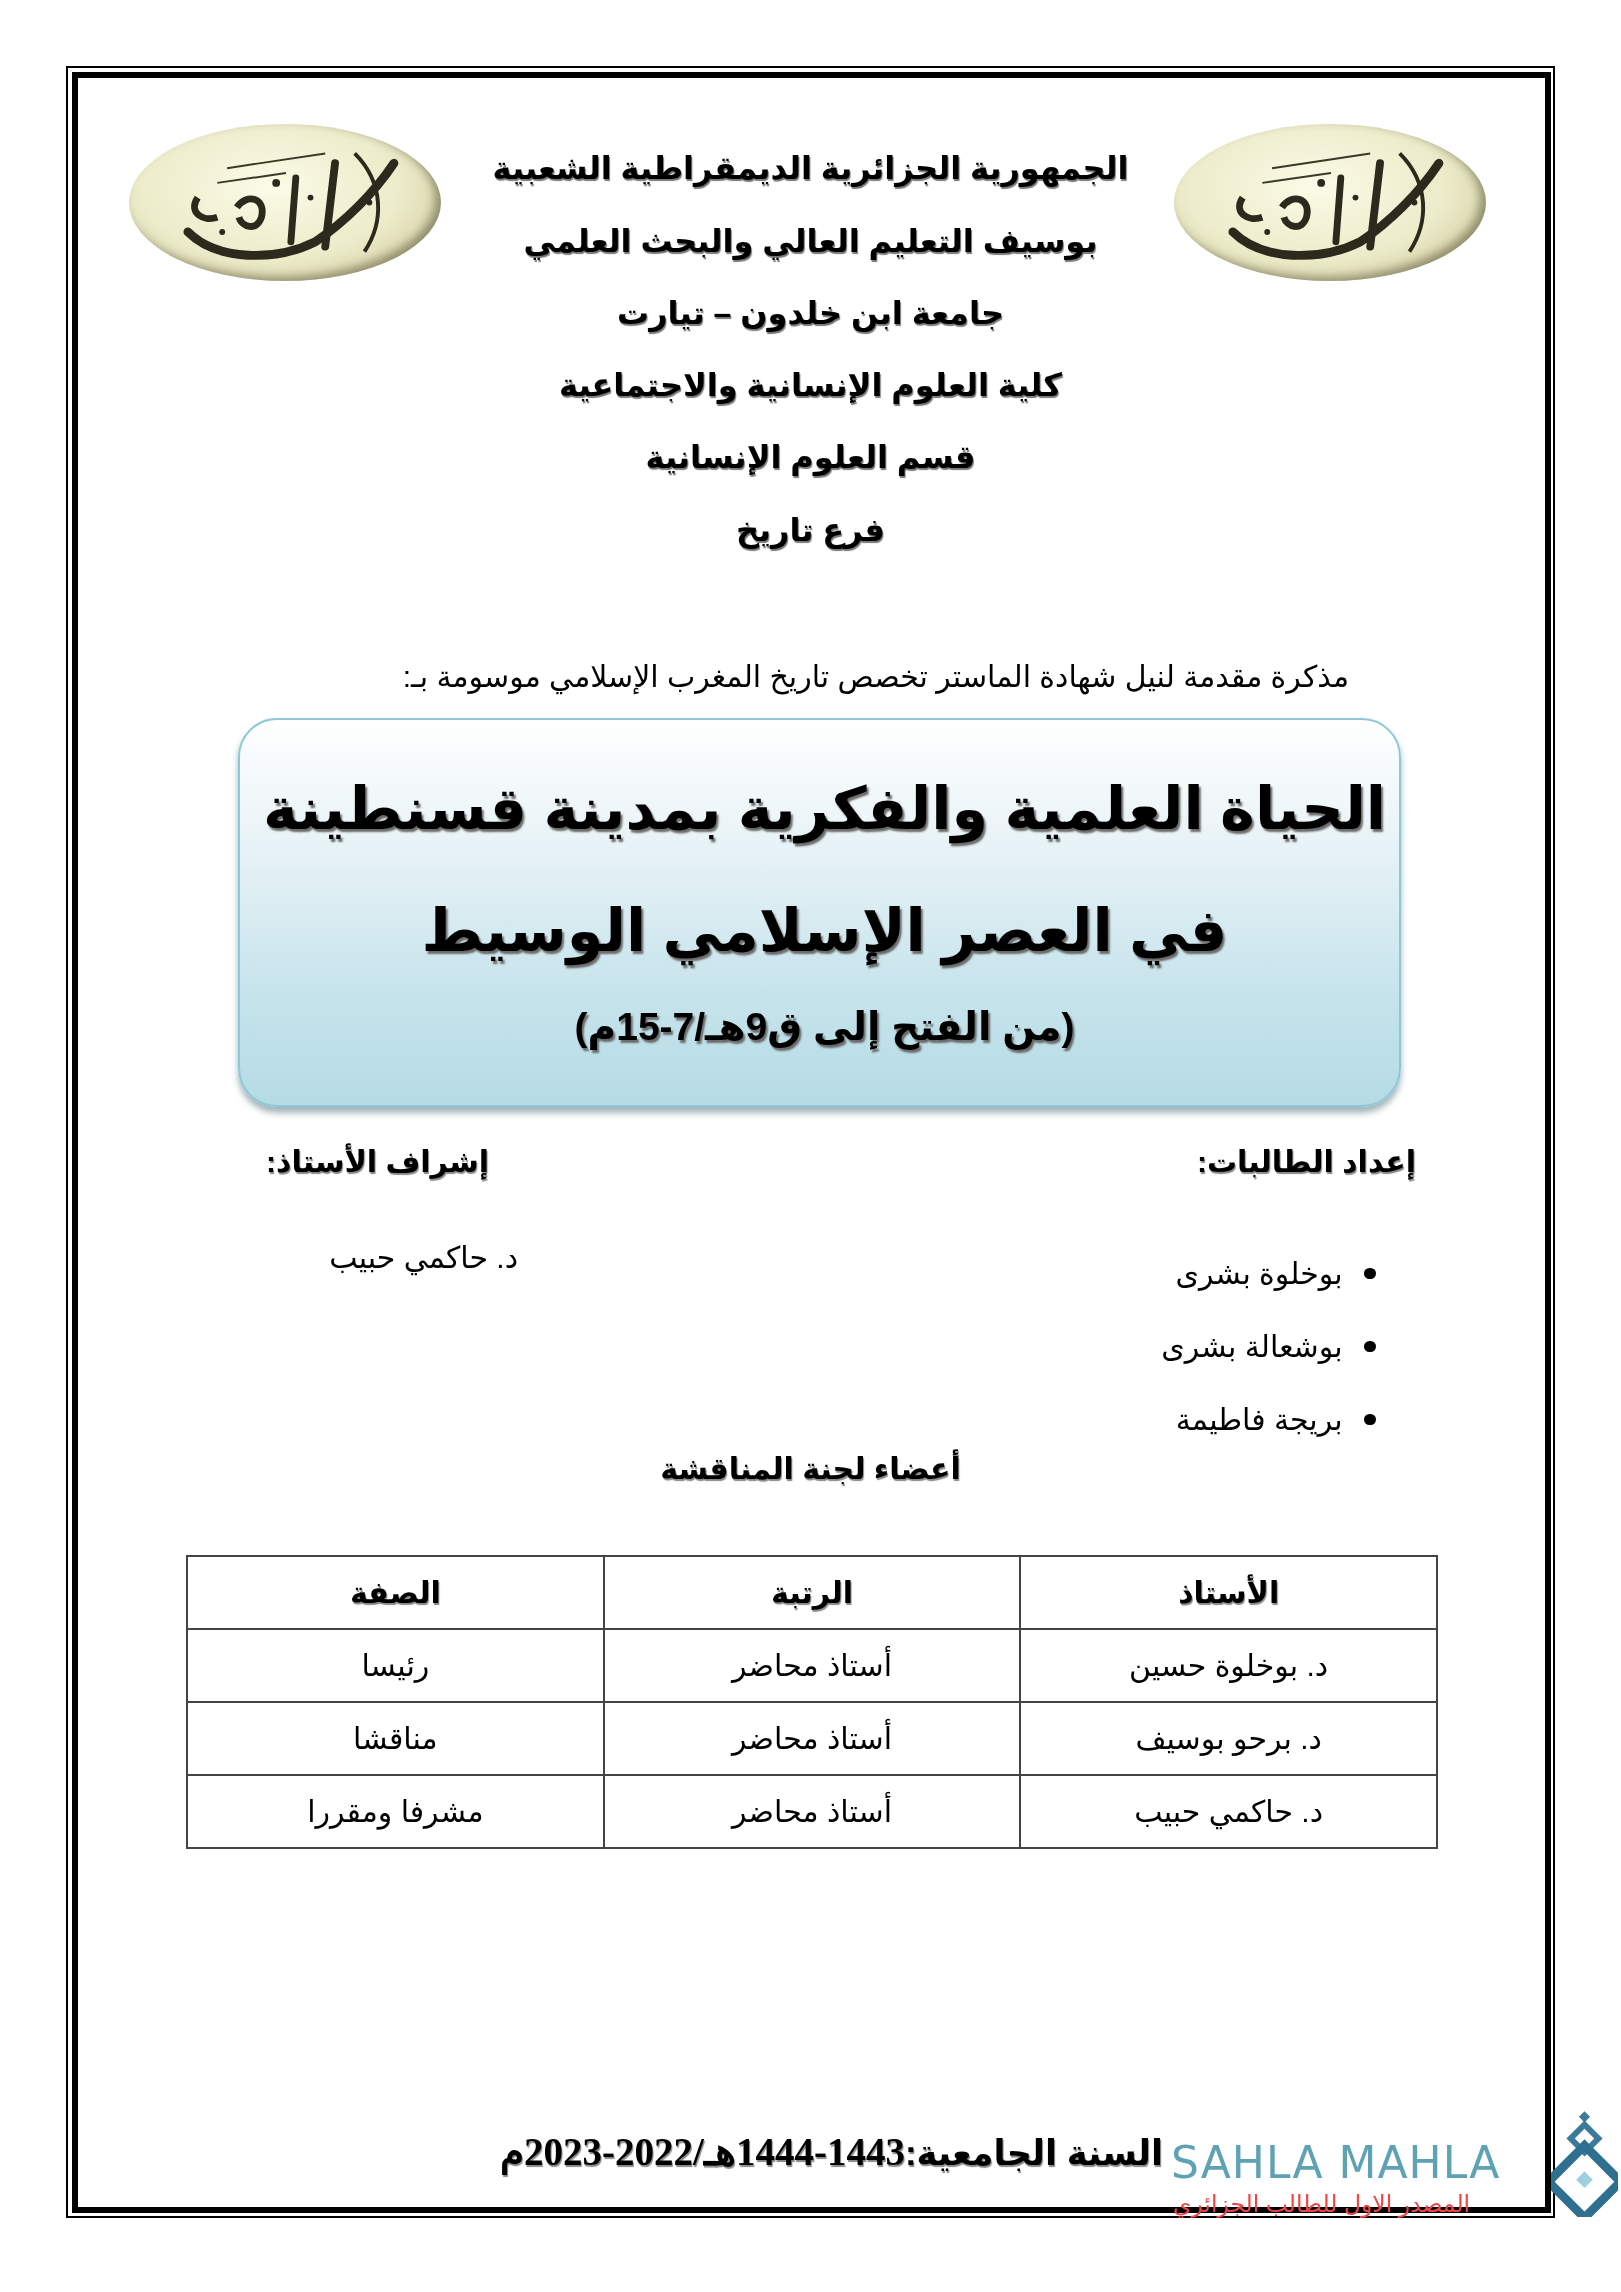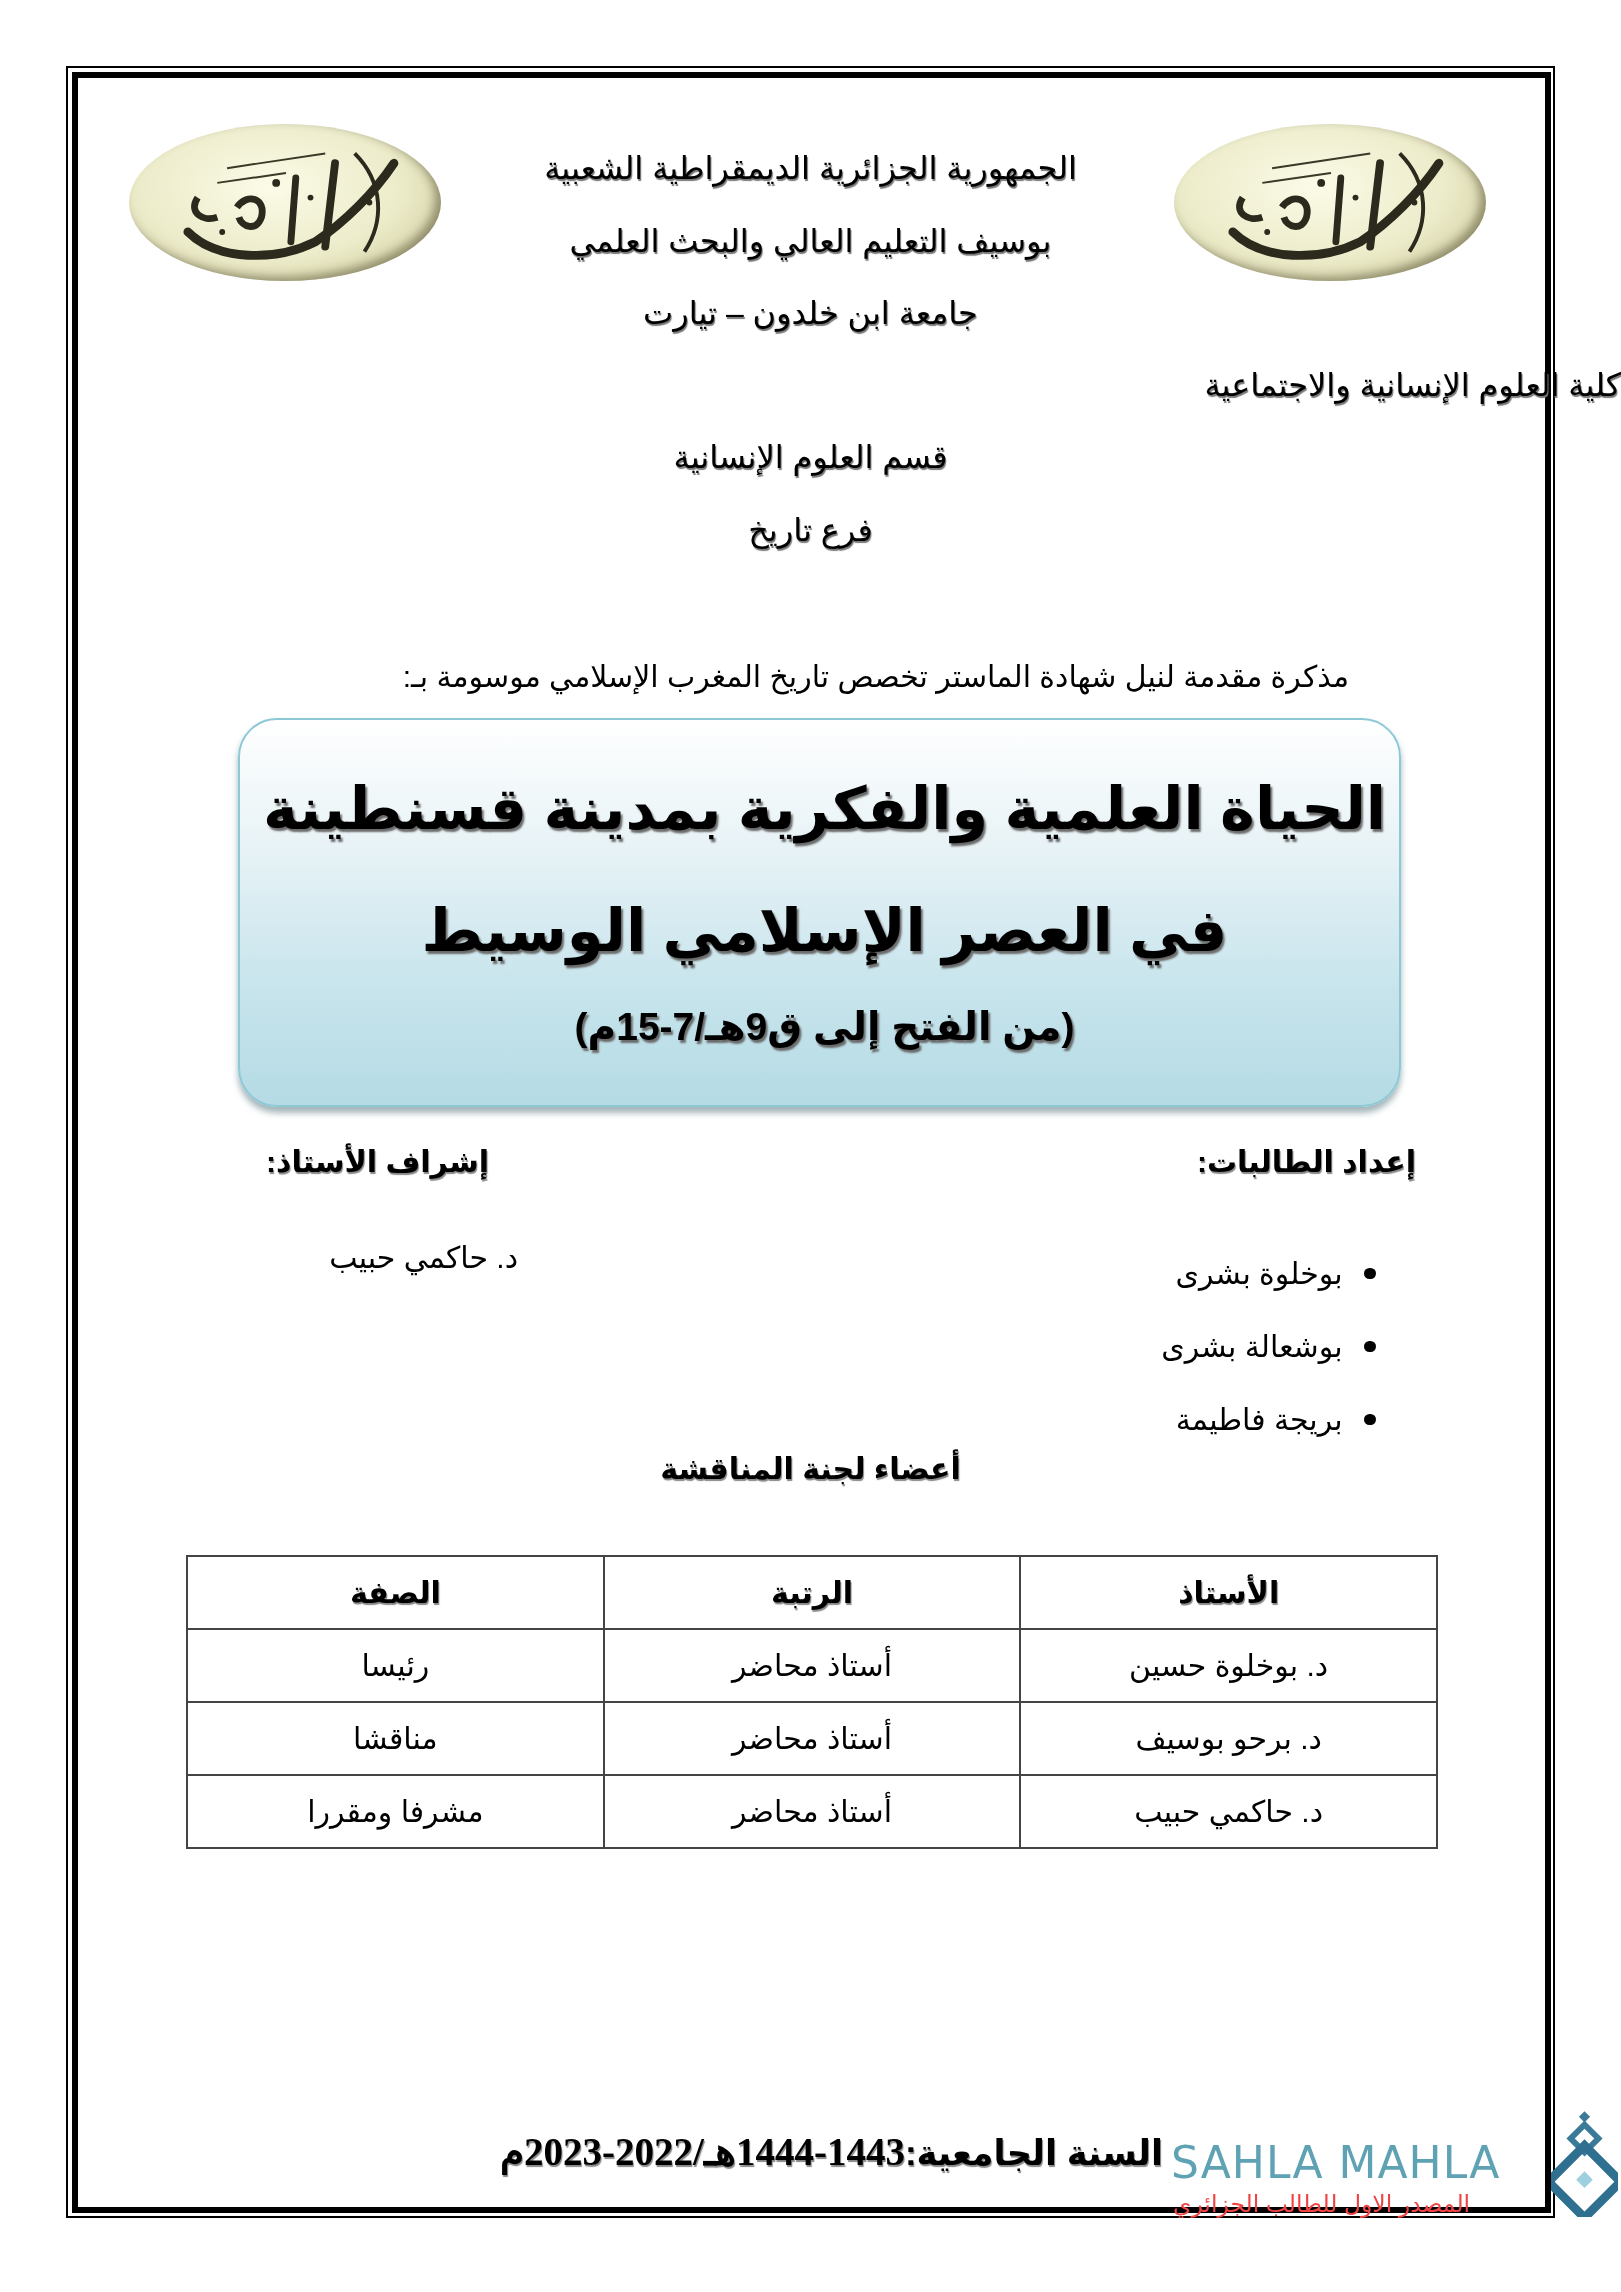--- a/index.html
+++ b/index.html
@@ -8,21 +8,21 @@
   .frame-outer { position:absolute; left:66px; top:66px; width:1489px; height:2152px;
                  border:2px solid #000; box-sizing:border-box; }
   .frame-inner { position:absolute; left:72px; top:72px; width:1479px; height:2141px;
                  border:6.9px solid #000; box-sizing:border-box; }
   .logo { position:absolute; top:124px; width:312px; height:157px; border-radius:50%;
           background:radial-gradient(ellipse at 45% 40%, #fbfbe8 0%, #ecebc9 55%, #cfcc9e 85%, #8d8a62 100%);
           box-shadow: inset -5.9px -3.9px 9.8px rgba(60,55,30,0.45); overflow:hidden; }
   .logo.left { left:129px; }
   .logo.right { left:1174px; }
   .logo svg { position:absolute; left:0; top:0; width:100%; height:100%; }
-  .hdr { position:absolute; left:0; width:1621px; text-align:center; font-weight:normal;
+  .hdr { position:absolute; left:0; width:1621px; text-align:center; font-weight:bold;
          font-size:32px; text-shadow:1px 2px 1px #777; white-space:nowrap; }
   .subtitle { position:absolute; right:272px; top:659px; font-size:30px; white-space:nowrap; }
   .title-box { position:absolute; left:238px; top:718px; width:1163px; height:389px;
                border:2.9px solid #8cc8d6; border-radius:39px; box-sizing:border-box;
                background:linear-gradient(to bottom, #ffffff 0%, #e6f2f6 35%, #c7e4ec 70%, #b5dbe5 100%);
                box-shadow: 0 5.9px 5.9px rgba(90,120,130,0.55); }
   .title-line { position:absolute; left:5px; width:100%; text-align:center; font-weight:bold;
                 text-shadow:2px 2.9px 2px #6a6a6a; white-space:nowrap; }
   .t1 { top:54px; font-size:59px; }
   .t2 { top:176px; font-size:59px; }
@@ -81,21 +81,21 @@
     <circle cx="150" cy="60" r="4" fill="#2b2a1c"></circle>
       <circle cx="185" cy="75" r="3" fill="#2b2a1c"></circle>
     <circle cx="95" cy="110" r="3" fill="#2b2a1c"></circle>
       <circle cx="245" cy="80" r="3" fill="#2b2a1c"></circle>
   </svg>
 </div>
 
 <div class="hdr" style="top:149px;">الجمهورية الجزائرية الديمقراطية الشعبية</div>
 <div class="hdr" style="top:222px;">بوسيف التعليم العالي والبحث العلمي</div>
 <div class="hdr" style="top:294px;">جامعة ابن خلدون – تيارت</div>
-<div class="hdr" style="top:366px;text-align:right;">كلية العلوم الإنسانية والاجتماعية</div>
+<div class="hdr" style="top:366px;">كلية العلوم الإنسانية والاجتماعية</div>
 <div class="hdr" style="top:438px;">قسم العلوم الإنسانية</div>
 <div class="hdr" style="top:511px;">فرع تاريخ</div>
 
 <div class="subtitle">مذكرة مقدمة لنيل شهادة الماستر تخصص تاريخ المغرب الإسلامي موسومة بـ:</div>
 
 <div class="title-box">
   <div class="title-line t1">الحياة العلمية والفكرية بمدينة قسنطينة</div>
   <div class="title-line t2">في العصر الإسلامي الوسيط</div>
   <div class="title-line t3">(من الفتح إلى ق9هـ/7-15م)</div>
 </div>

